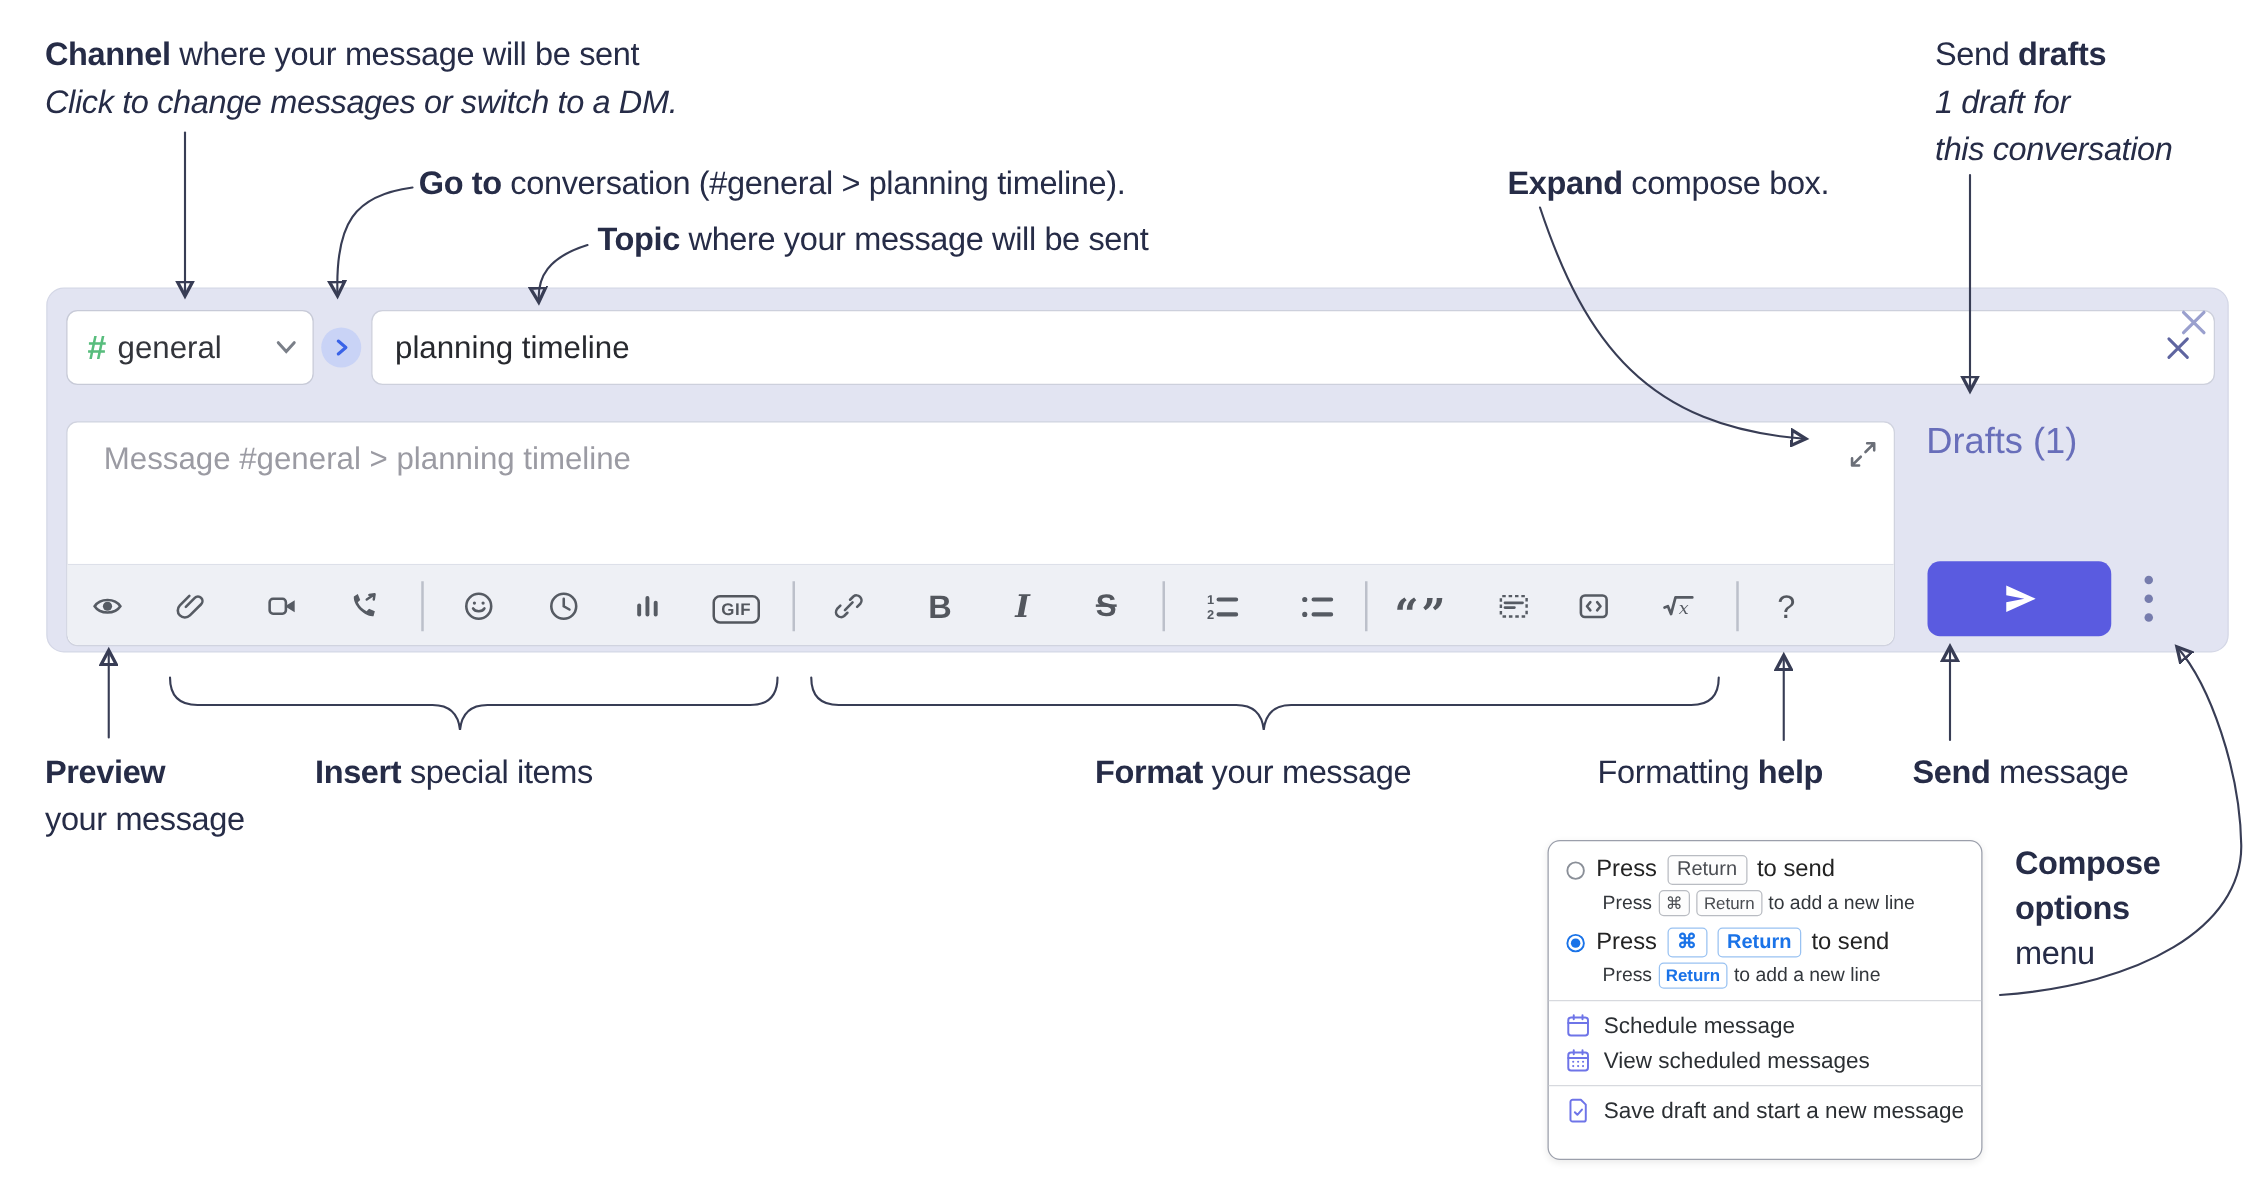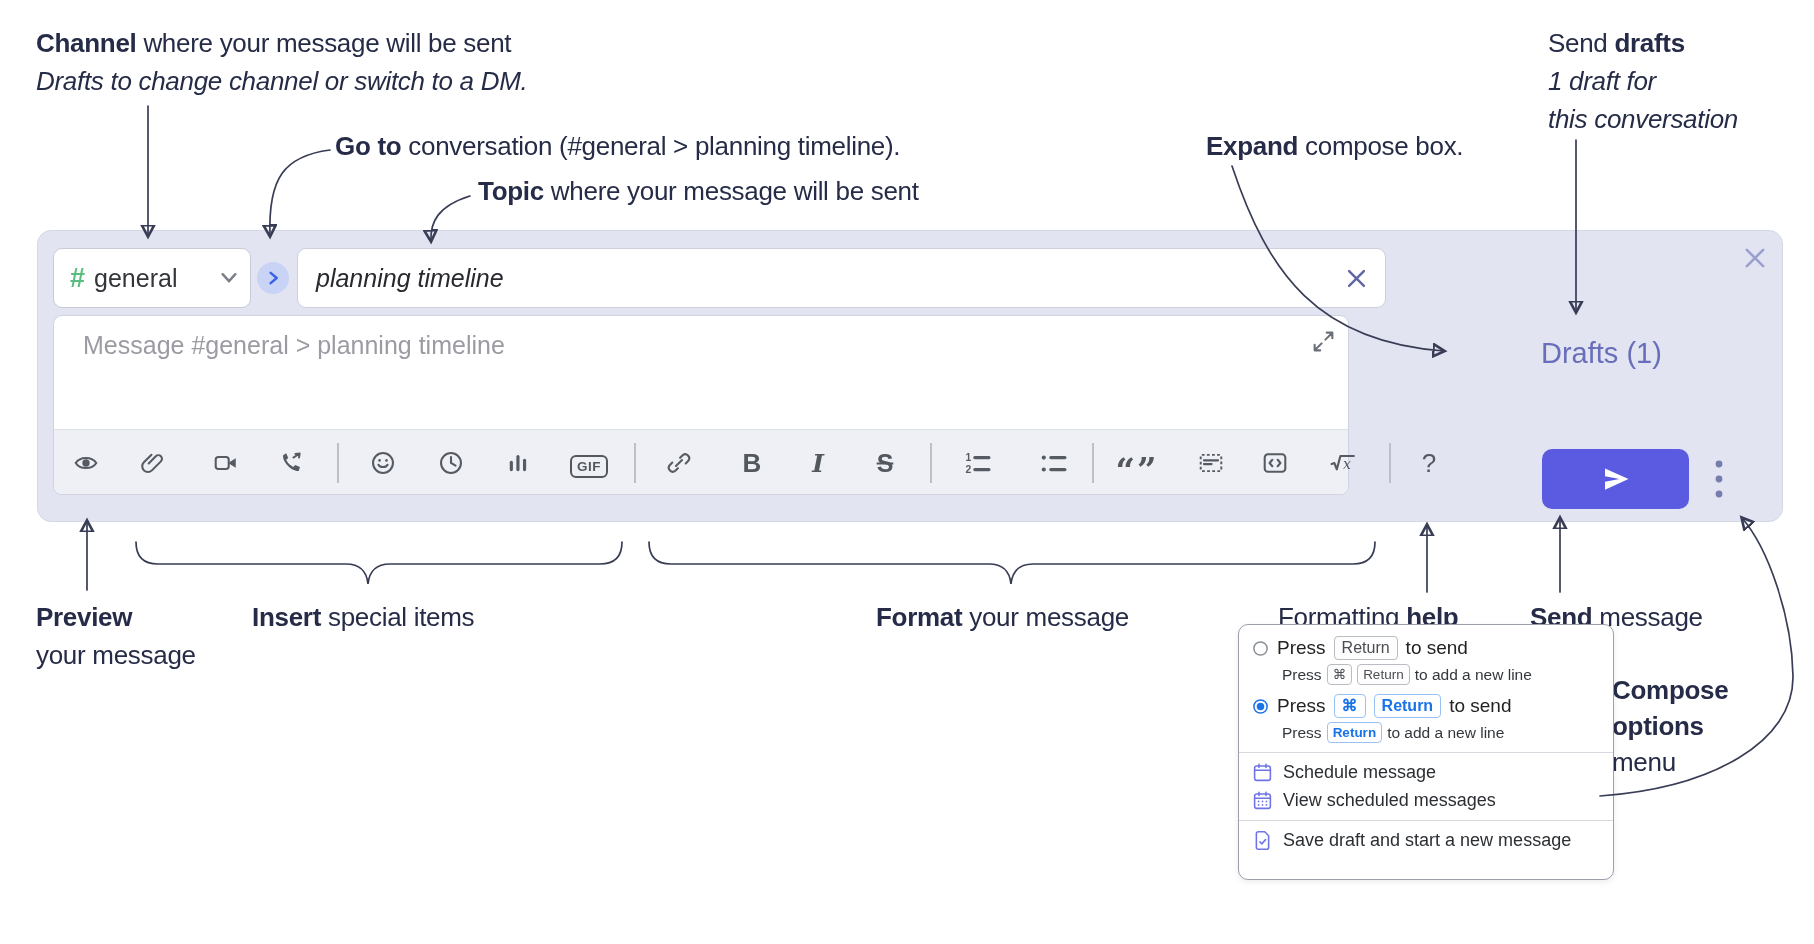--- a/index.html
+++ b/index.html
@@ -14,59 +14,59 @@
   .overlay path{stroke:#383d55;stroke-width:1.7;fill:none;stroke-linecap:round;}
   
   .compose{position:absolute;left:37px;top:230px;width:1746px;height:292px;background:#e2e4f2;
            border:1px solid #d4d7e6;border-radius:14px;box-sizing:border-box;z-index:1;}
   .chan-box{position:absolute;left:15px;top:17px;width:198px;height:60px;background:#fff;border:1px solid #c7cad7;
             border-radius:9px;box-sizing:border-box;display:flex;align-items:center;padding:0 12px 0 16px;gap:9px;cursor:pointer;}
   .hash{color:#58bd7d;font-weight:700;font-size:27px;}
   .chan-name{font-size:25px;color:#33353b;flex:1;}
   .go-circle{position:absolute;left:219px;top:31px;width:32px;height:32px;border-radius:50%;background:#c9d3f6;
              display:flex;align-items:center;justify-content:center;cursor:pointer;}
-  .topic-box{position:absolute;left:259px;top:17px;width:1089px;height:60px;background:#fff;border:1px solid #cdd0dc;
-             border-radius:9px;box-sizing:border-box;display:flex;align-items:center;padding:0 16px 0 18px;font-style:italic;}
+  .topic-box{position:absolute;left:259px;top:17px;width:1475px;height:60px;background:#fff;border:1px solid #cdd0dc;
+             border-radius:9px;box-sizing:border-box;display:flex;align-items:center;padding:0 16px 0 18px;}
   .topic-text{font-size:25px;color:#27292e;flex:1;}
-  .msg-box{position:absolute;left:15px;top:84px;width:1296px;height:180px;background:#fff;border:1px solid #d0d3df;
+  .msg-box{position:absolute;left:15px;top:106px;width:1463px;height:180px;background:#fff;border:1px solid #d0d3df;
            border-radius:9px;box-sizing:border-box;}
   .msg-ph{position:absolute;left:29px;top:15px;font-size:25px;color:#9b9ba3;}
   .expand-ic{position:absolute;right:12px;top:13px;cursor:pointer;}
   .toolbar{position:absolute;left:0;bottom:0;width:100%;height:65px;background:#eef0f5;border-top:1px solid #dde0e9;
            border-radius:0 0 9px 9px;box-sizing:border-box;}
   .tbi{position:absolute;top:33px;transform:translate(-50%,-50%);color:#565b63;cursor:pointer;line-height:0;}
   .tbt{position:absolute;top:33px;transform:translate(-50%,-50%);font-size:24px;color:#53575e;cursor:pointer;line-height:1;}
   .tb-div{position:absolute;top:13px;width:2px;height:40px;background:#bcc0ca;}
   .gif-badge{border:2.2px solid #53575e;border-radius:6px;font-size:13.5px;font-weight:700;padding:2px 5px;letter-spacing:0.5px;}
   .drafts{position:absolute;left:1503px;top:106px;font-size:29px;color:#686eba;cursor:pointer;}
   .send-btn{position:absolute;left:1504px;top:218px;width:147px;height:60px;background:#5a5be0;border:none;border-radius:10px;
             display:flex;align-items:center;justify-content:center;cursor:pointer;}
   .dots{position:absolute;left:1675px;top:226px;cursor:pointer;line-height:0;}
   .close-x{position:absolute;left:1703px;top:13px;cursor:pointer;line-height:0;}
   
-  .popup{position:absolute;left:1238px;top:624px;width:376px;height:256px;background:#fff;border:1.5px solid #9b9fab;
+  .popup{position:absolute;left:1238px;top:672px;width:348px;height:256px;background:#fff;border:1.5px solid #9b9fab;
          border-radius:10px;box-sizing:border-box;padding:11px 13px;z-index:5;box-shadow:0 2px 6px rgba(0,0,0,.08);}
   .opt-main{display:flex;align-items:center;gap:8px;font-size:19px;color:#232323;cursor:pointer;}
   .opt-sub{margin:4px 0 0 30px;font-size:15.5px;color:#33373c;display:flex;align-items:center;gap:5px;}
   .kc{display:inline-block;border:1px solid #b9bcc2;border-radius:4px;background:#fdfdfd;color:#4a4d52;
       font-size:16px;padding:0px 7px;line-height:22px;}
   .kc-sm{font-size:13.5px;line-height:19px;padding:0 5px;}
   .kc-blue{border-color:#99c2f2;color:#1a73e8;background:#fff;font-weight:600;}
   .pdiv{border-top:1px solid #d7d9de;margin:9px -13px;}
   .pitem{display:flex;align-items:center;gap:10px;font-size:18px;color:#2b2f33;margin:7px 0;cursor:pointer;}
   .opt2{margin-top:9px;}
 </style>
 </head>
 <body>
 
 <div class="stage">
 
   <div class="ann" style="left:36px;top:24px;">
     <div><b>Channel</b><span> where your message will be sent</span></div>
-    <div><i>Drafts to change channel or switch to a DM.</i></div>
+    <div><i>Click to change messages or switch to a DM.</i></div>
   </div>
 
   <div class="ann" style="left:478px;top:172px;">
     <b>Topic</b><span> where your message will be sent</span>
   </div>
 
   <div class="ann" style="left:335px;top:127px;">
     <b>Go to</b><span> conversation (#general &gt; planning timeline).</span>
   </div>
 

